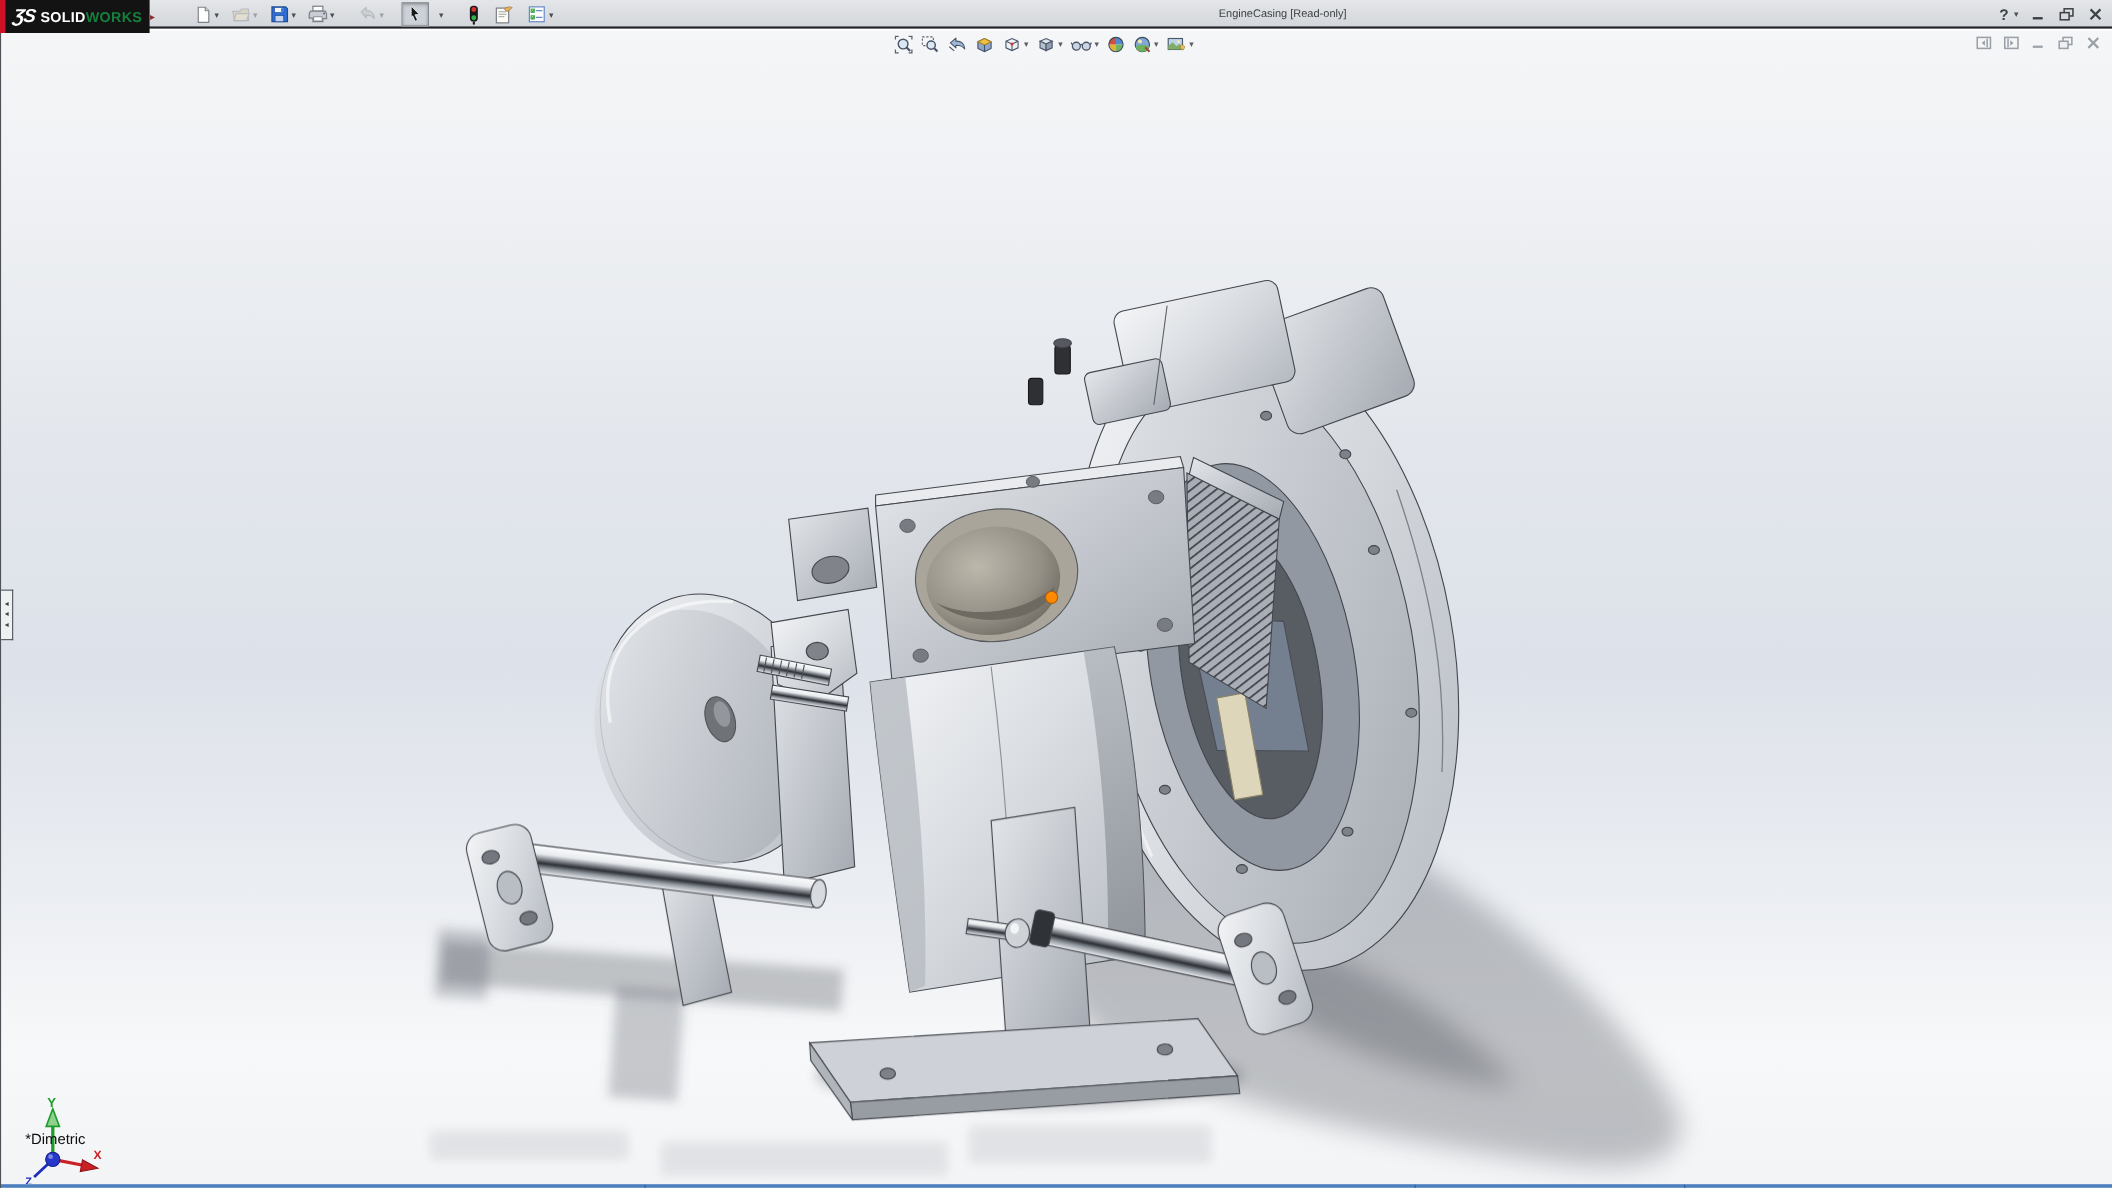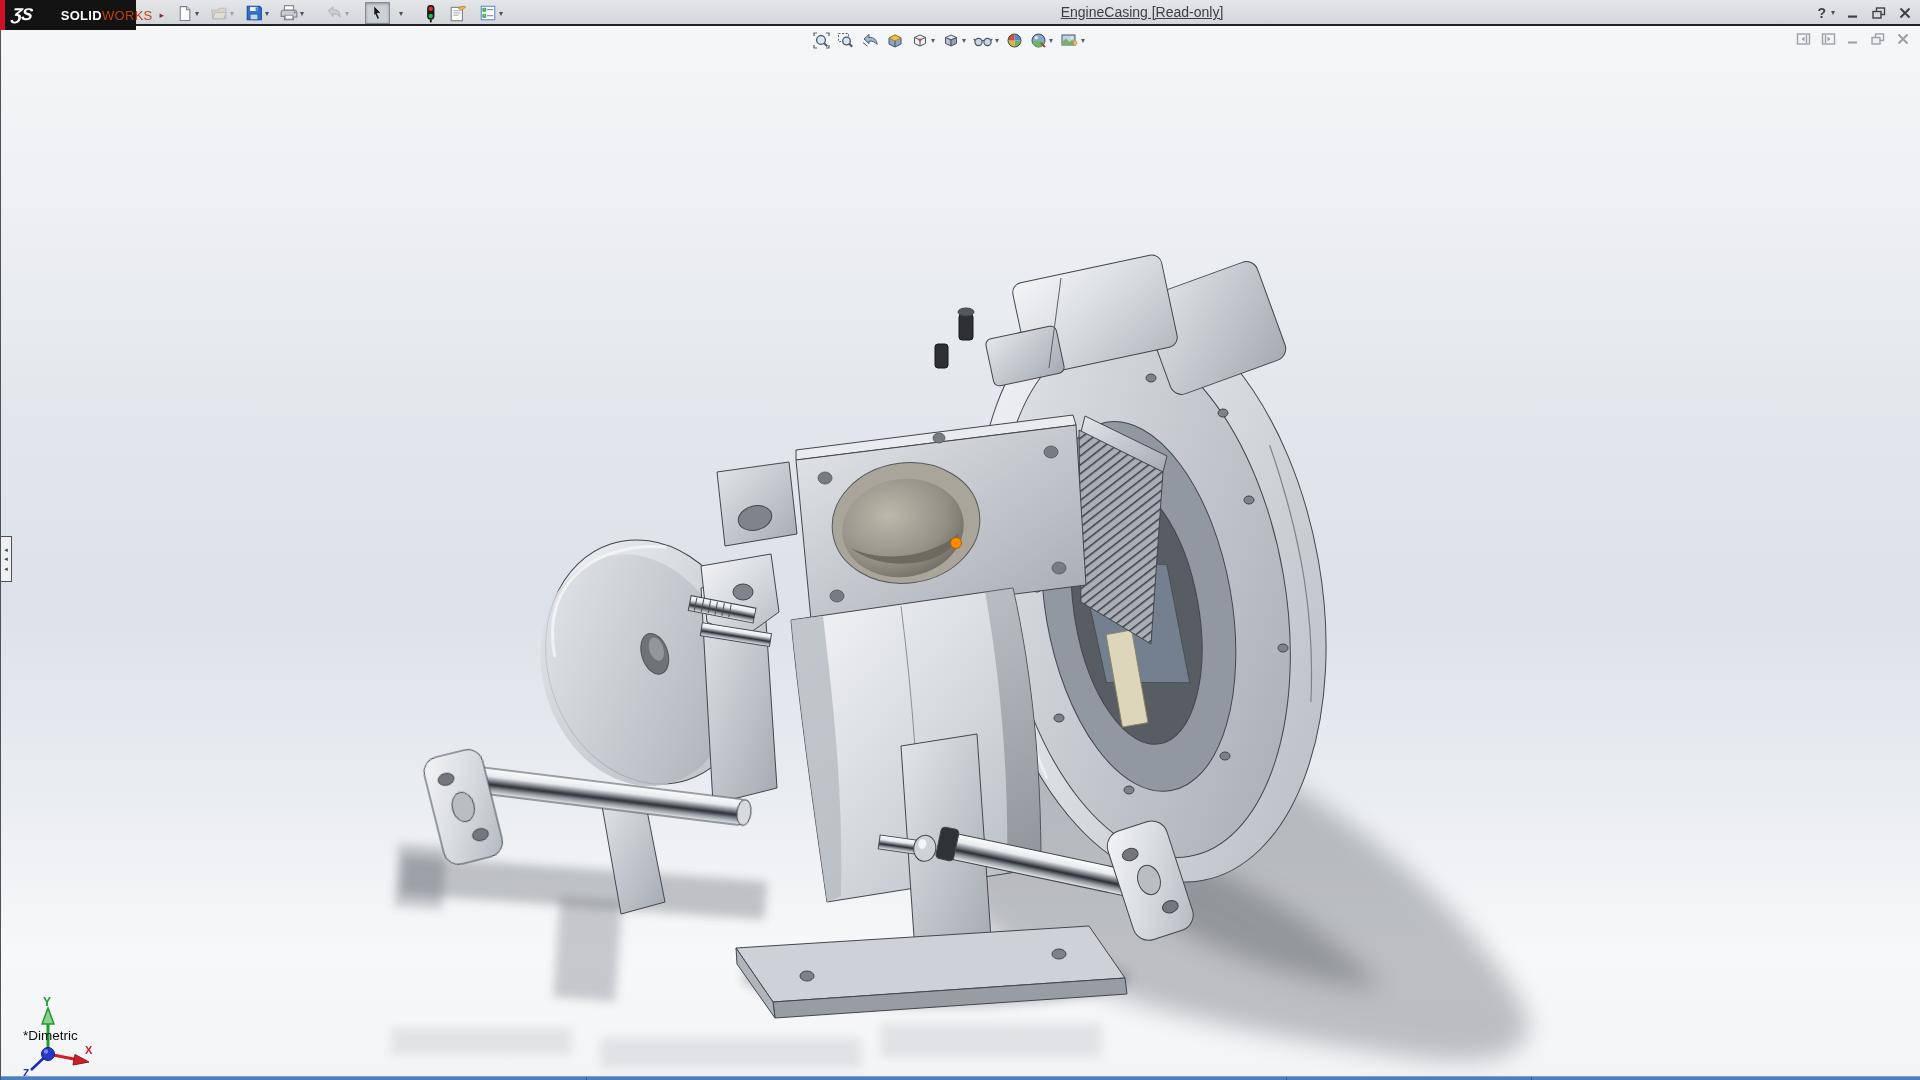--- a/index.html
+++ b/index.html
@@ -8,36 +8,36 @@
 
   
   .titlebar { position:absolute; left:0; top:0; width:1920px; height:26px;
               background:linear-gradient(#e4e6e9,#d3d6da);
               border-bottom:2px solid #1e2023; z-index:20; }
   .logo { position:absolute; left:0; top:0; width:136px; height:30px; background:#131313;
           display:flex; align-items:center; padding-left:12px; z-index:25; }
   .logo-stripe { position:absolute; left:0; top:0; width:5px; height:30px; background:#cf1126; }
   .ds-mark { color:#fff; font-size:17px; font-weight:bold; font-style:italic;
              transform:skewX(-8deg); margin-right:5px; letter-spacing:-1px; }
-  .brand-bold  { color:#ffffff; font-size:13px; font-weight:bold; letter-spacing:.3px;margin-left:24px; }
-  .brand-light { color:#c2410c; font-size:13px; font-weight:normal; letter-spacing:.3px; }
+  .brand-bold  { color:#ffffff; font-size:13px; font-weight:bold; letter-spacing:.3px; }
+  .brand-light { color:#15803d; font-size:13px; font-weight:bold; letter-spacing:.3px; }
   .logo-flyout { color:#8d2a2a; font-size:9px; margin-left:7px; }
 
   .toolbar { position:absolute; left:172px; top:1px; height:24px; display:flex;
              align-items:center; gap:3px; }
   .tbtn { height:22px; display:flex; align-items:center; padding:0 3px;
           border:1px solid transparent; background:transparent; cursor:default; }
   .tbtn.active { background:#ccd1d7; border:1px solid #878c93;
                  box-shadow:inset 0 1px 3px rgba(0,0,0,.3); }
   .tbtn.disabled { opacity:.42; }
   .caret { font-size:8px; color:#4a4e54; margin-left:2px; }
   .tgap { width:6px; }
 
-  .win-title { position:absolute; left:1142px; top:0; transform:translateX(-50%);
-               line-height:25px; font-size:14px; color:#3b3e43; white-space:nowrap;text-decoration:underline; }
+  .win-title { position:absolute; left:1166px; top:0; transform:translateX(-50%);
+               line-height:25px; font-size:10px; color:#3b3e43; white-space:nowrap; }
 
   .winctl { position:absolute; right:8px; top:0; height:25px; display:flex;
             align-items:center; gap:11px; }
   .help-q { font-size:14px; font-weight:bold; color:#3e4146; }
 
   
   .viewport { position:absolute; left:0; top:28px; width:1920px; height:1052px;
               border-left:1px solid #4e5258;
               background:linear-gradient(180deg,#f5f6f8 0%,#eef0f3 16%,#e2e6ec 38%,
                          #dde1e9 55%,#e9ecf1 72%,#f7f8f9 88%,#f3f4f6 100%); }

